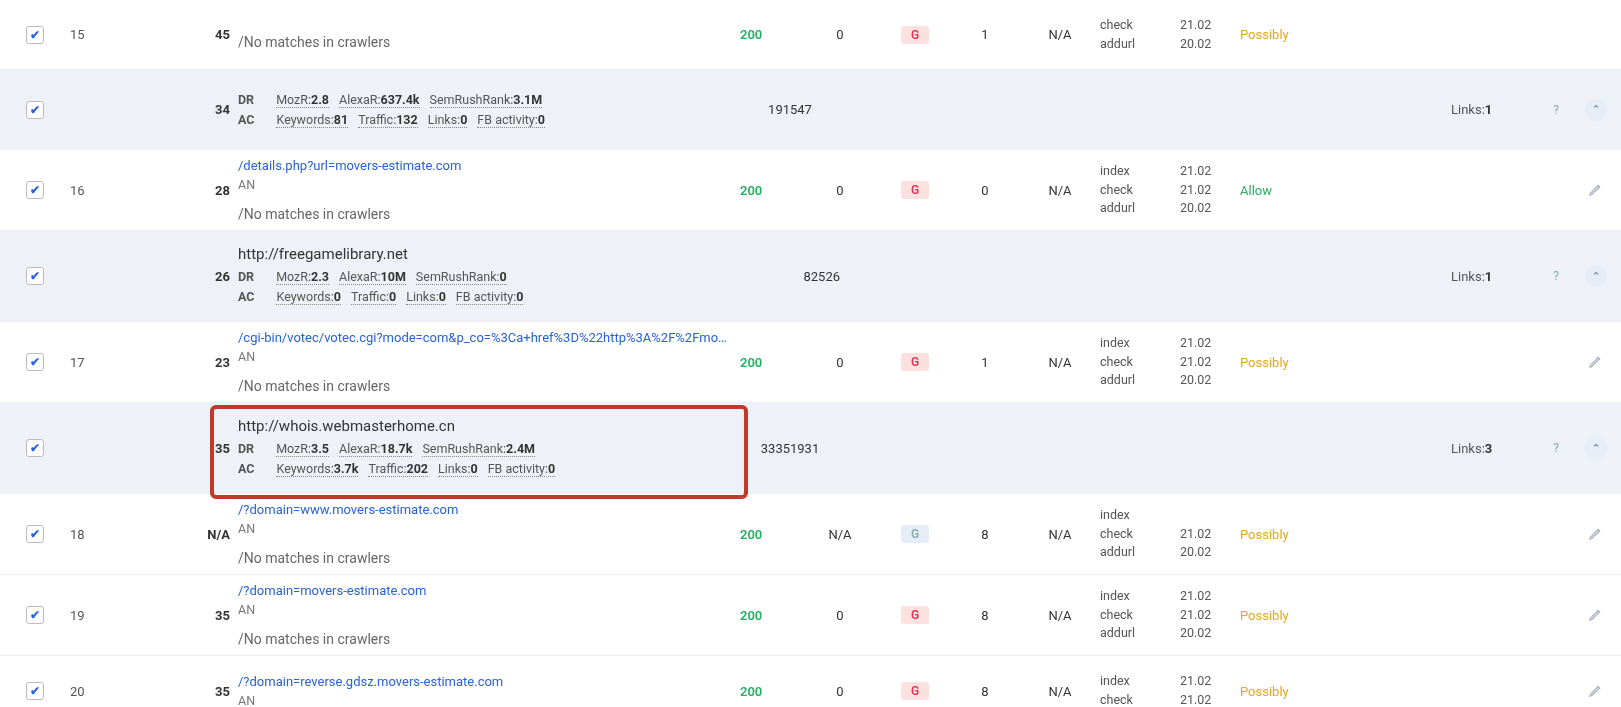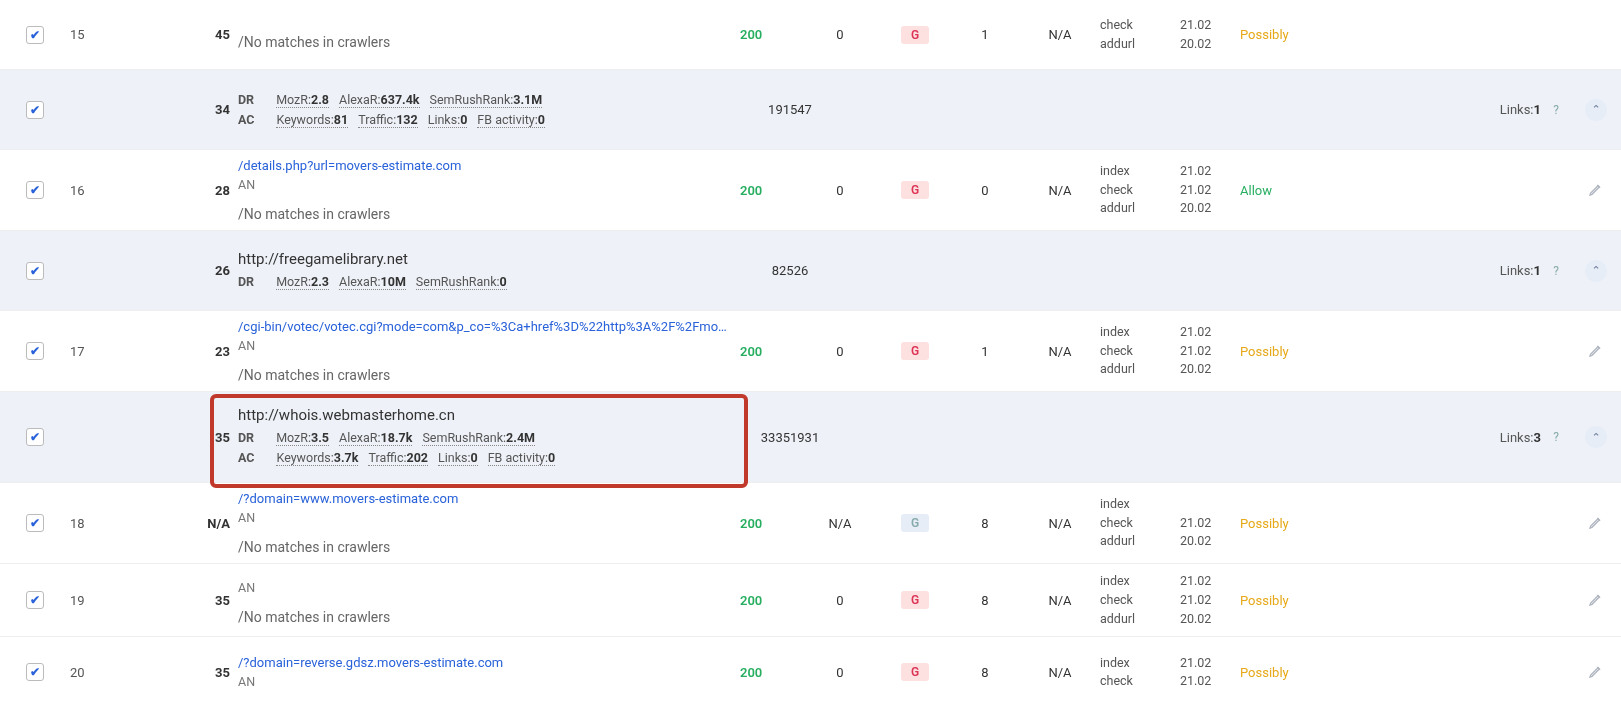--- a/index.html
+++ b/index.html
@@ -14,21 +14,21 @@
   .c-url{flex:0 0 510px;padding:0 8px;min-width:0}
   .c-num{width:80px;text-align:center}
   .c-status{width:60px;text-align:left;color:#27ae60;font-weight:600}
   .c-g{width:70px;text-align:center}
   .c-n1{width:70px;text-align:center}
   .c-na{width:80px;text-align:center}
   .c-idxcheck{width:80px;font-size:12.5px;color:#555;line-height:1.5}
   .c-dates{width:60px;font-size:12.5px;color:#555;line-height:1.5}
   .c-allow{width:70px;font-size:13px}
   .c-fill{flex:1}
-  .c-links{width:90px;text-align:right;color:#555;font-size:13px}
+  .c-links{width:90px;text-align:left;color:#555;font-size:13px}
   .c-q{width:30px;text-align:center;color:#8aa;font-size:12px}
   .c-caret{width:50px;text-align:center}
   .c-edit{width:50px;text-align:center;color:#aaa}
   .chk{width:18px;height:18px;border:1px solid #bbb;border-radius:3px;display:inline-flex;align-items:center;justify-content:center;background:#fff;cursor:pointer}
   .chk.on::after{content:"✔";color:#2962d9;font-size:12px;font-weight:700}
   .dom-title{font-size:15px;color:#333;margin-bottom:4px}
   .metrics{font-size:12.5px;color:#555;line-height:1.6}
   .metrics .lbl{font-weight:700;margin-right:22px}
   .metrics a{color:#555;text-decoration:none;border-bottom:1px dotted #888;margin-right:10px;cursor:pointer}
   .metrics a b{font-weight:700;color:#333}
@@ -126,22 +126,23 @@
     </div>
     <div class="row domain">
       <div class="c-check">
         <span class="chk on"></span>
       </div>
       <div class="c-idx"></div>
       <div class="c-rank"><span>26</span></div>
       <div class="c-url">
         <div class="dom-title">http://freegamelibrary.net</div>
         <div class="metrics"><span class="lbl">DR</span><a>MozR:<b>2.3</b></a><a>AlexaR:<b>10M</b></a><a>SemRushRank:<b>0</b></a></div>
-      </div>
-      <div class="c-num" style="width: 100px;">82526</div>
+        <div class="metrics"><span class="lbl">AC</span><a>Keywords:<b>0</b></a><a>Traffic:<b>0</b></a><a>Links:<b>0</b></a><a>FB activity:<b>0</b></a></div>
+      </div>
+      <div class="c-num" style="width: 100px; text-align: right;">82526</div>
       <div class="c-fill"></div>
       <div class="c-links">Links:<span class="links-b">1</span></div>
       <div class="c-q">?</div>
       <div class="c-caret"><span class="caret">⌃</span></div>
     </div>
     <div class="row">
       <div class="c-check">
         <span class="chk on"></span>
       </div>
       <div class="c-idx">17</div>
@@ -223,20 +224,21 @@
             <path d="M14 6l4 4"></path>
           </svg></span></div>
     </div>
     <div class="row">
       <div class="c-check">
         <span class="chk on"></span>
       </div>
       <div class="c-idx">19</div>
       <div class="c-rank">35</div>
       <div class="c-url">
+        <a class="url">/?domain=movers-estimate.com</a>
         <div class="sub">AN</div>
         <div class="nomatch">/No matches in crawlers</div>
       </div>
       <div class="c-status">200</div>
       <div class="c-num">0</div>
       <div class="c-g"><span class="g-badge g-red">G</span></div>
       <div class="c-n1">8</div>
       <div class="c-na">N/A</div>
       <div class="c-idxcheck">
         <div>index</div>

